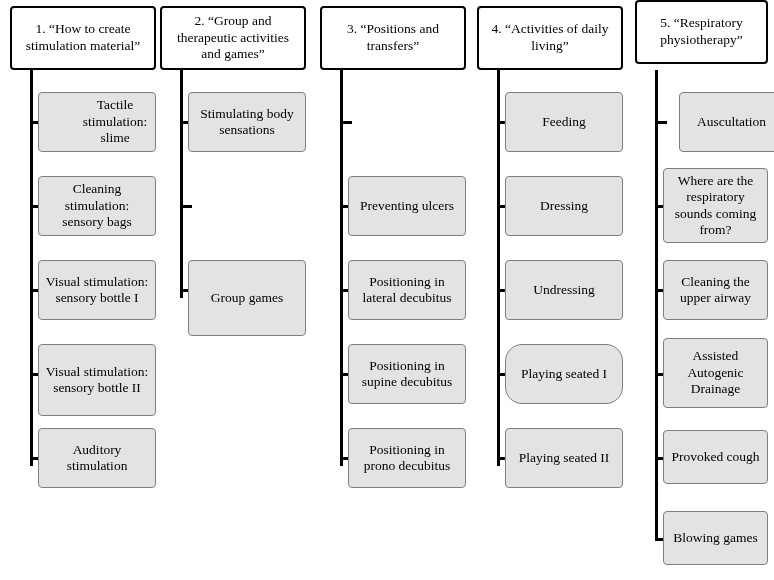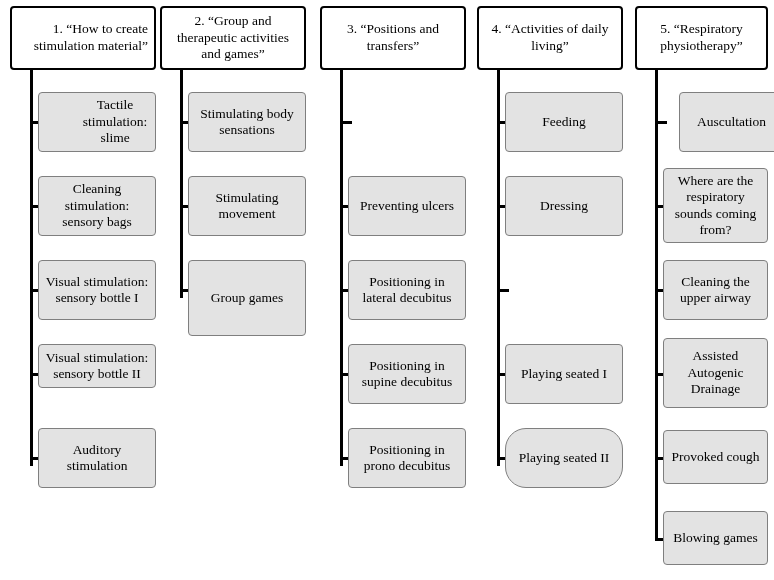--- a/index.html
+++ b/index.html
@@ -66,48 +66,47 @@
     height: 3px;
     width: 12px;
   }
 </style>
 </head>
 <body>
 
 <div id="diagram">
 
   <div class="column" style="left:10px;">
-    <div class="header-box" style="height:64px; margin-top:6px;text-align:right;">1. “How to create stimulation material”</div>
+    <div class="header-box" style="height:64px; margin-top:6px;">1. “How to create stimulation material”</div>
     <div class="connector v-trunk" style="left:20px; top:70px; height:396px;"></div>
 
     <div class="connector h-stub" style="left:20px; top:121px;"></div>
     <div class="node-box" style="left:28px; top:92px; height:60px;padding-left:40px;">Tactile stimulation: slime</div>
 
     <div class="connector h-stub" style="left:20px; top:205px;"></div>
     <div class="node-box" style="left:28px; top:176px; height:60px;">Cleaning stimulation: sensory bags</div>
 
     <div class="connector h-stub" style="left:20px; top:289px;"></div>
     <div class="node-box" style="left:28px; top:260px; height:60px;">Visual stimulation: sensory bottle I</div>
 
     <div class="connector h-stub" style="left:20px; top:373px;"></div>
-    <div class="node-box" style="left:28px; top:344px; height:44px;">Visual stimulation: sensory bottle II</div>
+    <div class="node-box" style="left:28px; top:344px; height:72px;">Visual stimulation: sensory bottle II</div>
 
     <div class="connector h-stub" style="left:20px; top:457px;"></div>
     <div class="node-box" style="left:28px; top:428px; height:60px;">Auditory stimulation</div>
   </div>
 
   <div class="column" style="left:160px;">
     <div class="header-box" style="height:64px; margin-top:6px;">2. “Group and therapeutic activities and games”</div>
     <div class="connector v-trunk" style="left:20px; top:70px; height:228px;"></div>
 
     <div class="connector h-stub" style="left:20px; top:121px;"></div>
     <div class="node-box" style="left:28px; top:92px; height:60px;">Stimulating body sensations</div>
 
     <div class="connector h-stub" style="left:20px; top:205px;"></div>
-    <div class="node-box" style="left:28px; top:176px; height:60px;">Stimulating movement</div>
 
     <div class="connector h-stub" style="left:20px; top:289px;"></div>
     <div class="node-box" style="left:28px; top:260px; height:76px;">Group games</div>
   </div>
 
   <div class="column" style="left:320px;">
     <div class="header-box" style="height:64px; margin-top:6px;">3. “Positions and transfers”</div>
     <div class="connector v-trunk" style="left:20px; top:70px; height:396px;"></div>
 
     <div class="connector h-stub" style="left:20px; top:121px;"></div>
@@ -129,30 +128,31 @@
     <div class="header-box" style="height:64px; margin-top:6px;">4. “Activities of daily living”</div>
     <div class="connector v-trunk" style="left:20px; top:70px; height:396px;"></div>
 
     <div class="connector h-stub" style="left:20px; top:121px;"></div>
     <div class="node-box" style="left:28px; top:92px; height:60px;">Feeding</div>
 
     <div class="connector h-stub" style="left:20px; top:205px;"></div>
     <div class="node-box" style="left:28px; top:176px; height:60px;">Dressing</div>
 
     <div class="connector h-stub" style="left:20px; top:289px;"></div>
+    <div class="node-box" style="left:28px; top:260px; height:60px;">Undressing</div>
 
     <div class="connector h-stub" style="left:20px; top:373px;"></div>
-    <div class="node-box" style="left:28px; top:344px; height:60px;">Playing seated I</div>
+    <div class="node-box" style="left:28px; top:344px; height:60px;border-radius:17px;">Playing seated I</div>
 
     <div class="connector h-stub" style="left:20px; top:457px;"></div>
-    <div class="node-box" style="left:28px; top:428px; height:60px;border-radius:21px;">Playing seated II</div>
+    <div class="node-box" style="left:28px; top:428px; height:60px;">Playing seated II</div>
   </div>
 
   <div class="column" style="left:635px;">
-    <div class="header-box" style="height:64px; margin-top:6px; width:133px;">5. “Respiratory physiotherapy”</div>
+    <div class="header-box" style="height:64px; width:133px;">5. “Respiratory physiotherapy”</div>
     <div class="connector v-trunk" style="left:20px; top:70px; height:471px;"></div>
 
     <div class="connector h-stub" style="left:20px; top:121px;"></div>
     <div class="node-box" style="left:28px; top:92px; height:60px; width:105px;margin-left:16px;">Auscultation</div>
 
     <div class="connector h-stub" style="left:20px; top:205px;"></div>
     <div class="node-box" style="left:28px; top:168px; height:75px; width:105px;">Where are the respiratory sounds coming from?</div>
 
     <div class="connector h-stub" style="left:20px; top:289px;"></div>
     <div class="node-box" style="left:28px; top:260px; height:60px; width:105px;">Cleaning the upper airway</div>

